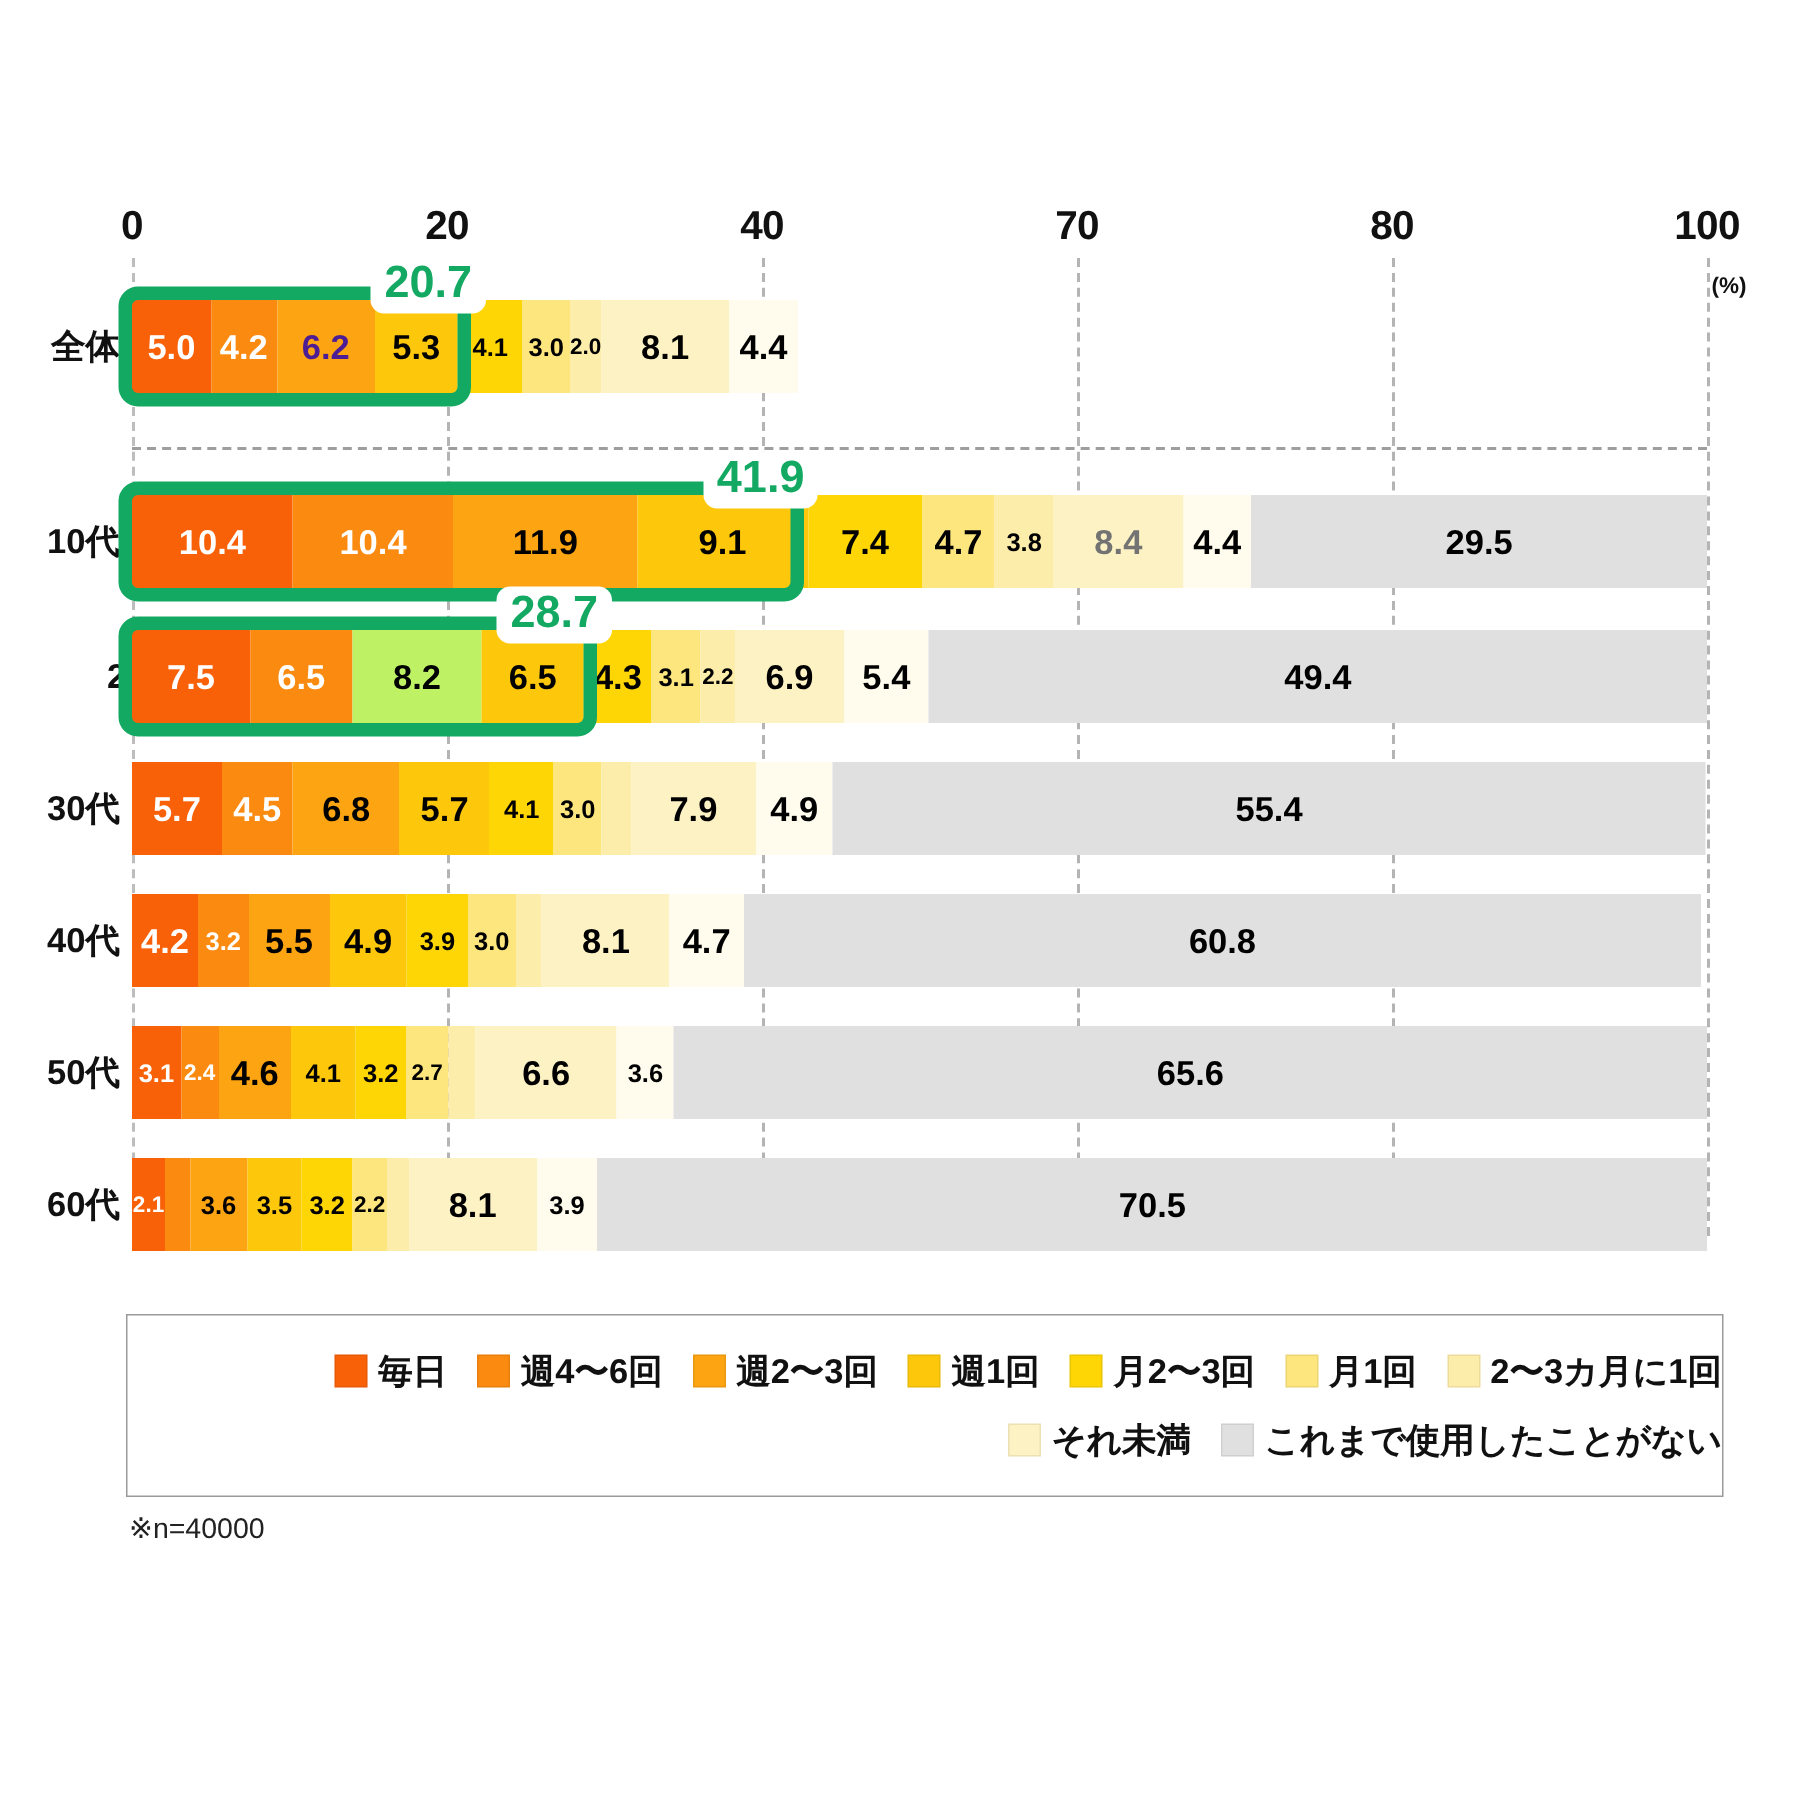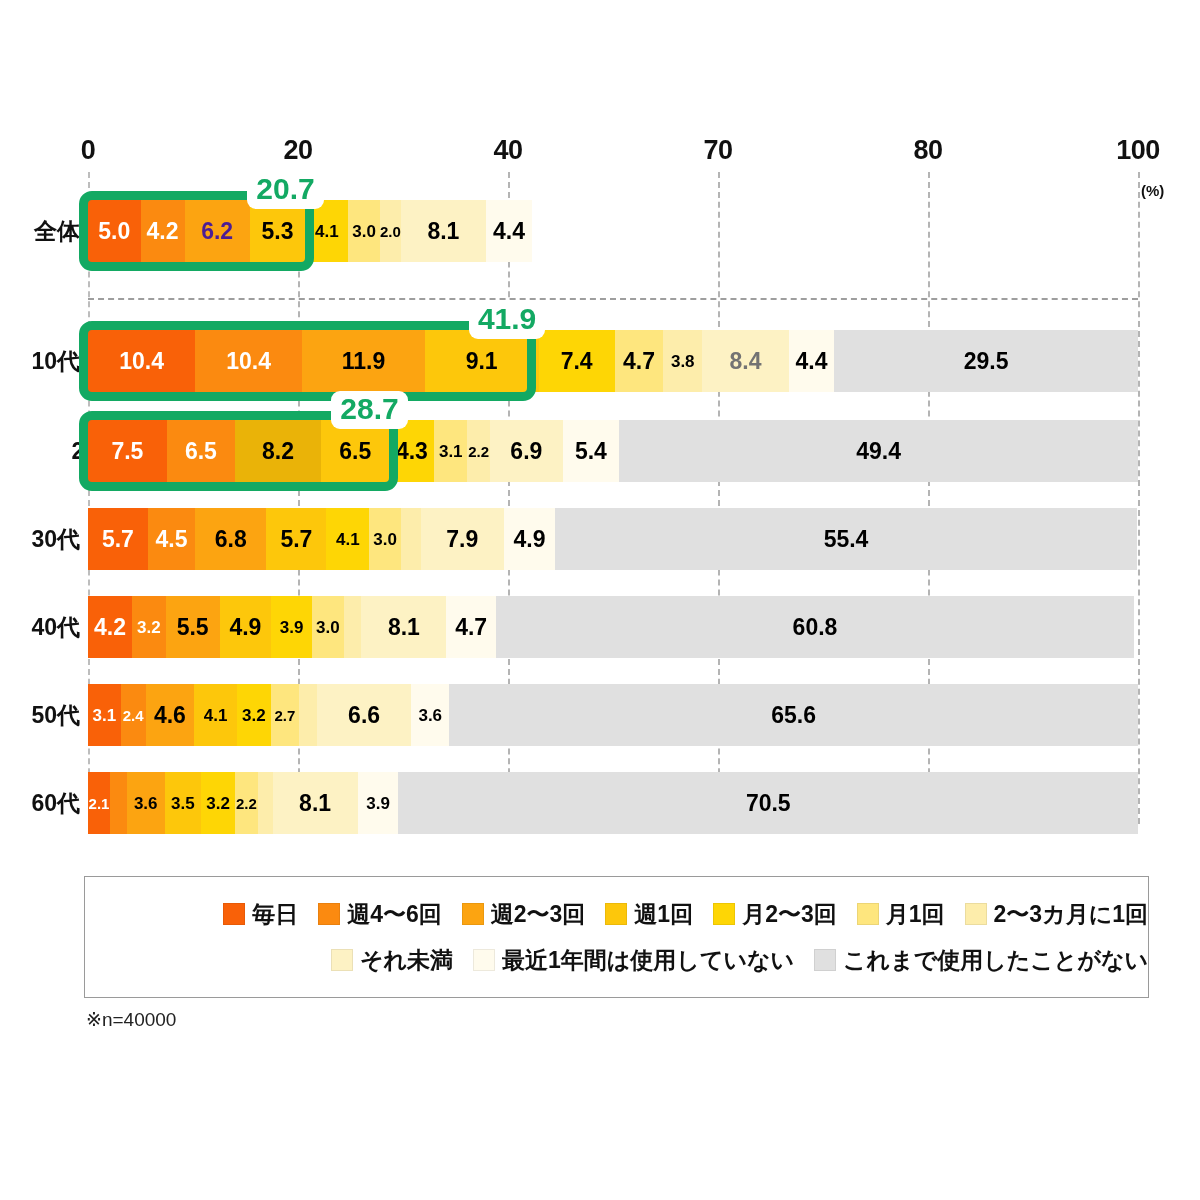--- a/index.html
+++ b/index.html
@@ -218,21 +218,21 @@
         </div>
         <div class="row" style="top: 250px; height: 62px; padding-left: 40px;">
           <div class="rowlabel" style="right: 1058px;">20代</div>
           <div class="bar">
             <div class="seg" style="width: 78.75px; background: rgb(249, 97, 8);">
               <span class="seglabel" style="font-size: 23px; color: rgb(255, 255, 255);">7.5</span>
             </div>
             <div class="seg" style="width: 68.25px; background: rgb(251, 138, 16);">
               <span class="seglabel" style="font-size: 23px; color: rgb(255, 255, 255);">6.5</span>
             </div>
-            <div class="seg" style="width: 86.1px; background: #eab308;">
+            <div class="seg" style="width: 86.1px; background: #bef264;">
               <span class="seglabel" style="font-size: 23px; color: rgb(0, 0, 0);">8.2</span>
             </div>
             <div class="seg" style="width: 68.25px; background: rgb(253, 199, 11);">
               <span class="seglabel" style="font-size: 23px; color: rgb(0, 0, 0);">6.5</span>
             </div>
             <div class="seg" style="width: 45.15px; background: rgb(254, 214, 5);">
               <span class="seglabel" style="font-size: 23px; color: rgb(0, 0, 0);">4.3</span>
             </div>
             <div class="seg" style="width: 32.55px; background: rgb(254, 230, 126);">
               <span class="seglabel" style="font-size: 17px; color: rgb(0, 0, 0);">3.1</span>
@@ -422,24 +422,20 @@
           <span class="swatch" style="background: rgb(253, 237, 171);"></span>
           <span class="legtext">2〜3カ月に1回</span>
         </div>
       </div>
     <div class="legrow" id="legrow2">
         <div class="legitem">
           <span class="swatch" style="background: rgb(253, 242, 196);"></span>
           <span class="legtext">それ未満</span>
         </div>
         <div class="legitem">
-          <span class="swatch" style="background: rgb(255, 251, 237);"></span>
-          <span class="legtext">最近1年間は使用していない</span>
-        </div>
-        <div class="legitem">
           <span class="swatch" style="background: rgb(224, 224, 224);"></span>
           <span class="legtext">これまで使用したことがない</span>
         </div>
       </div>
   </div>
 
   <div class="footnote">※n=40000</div>
 </div>
 
 </body></html>

